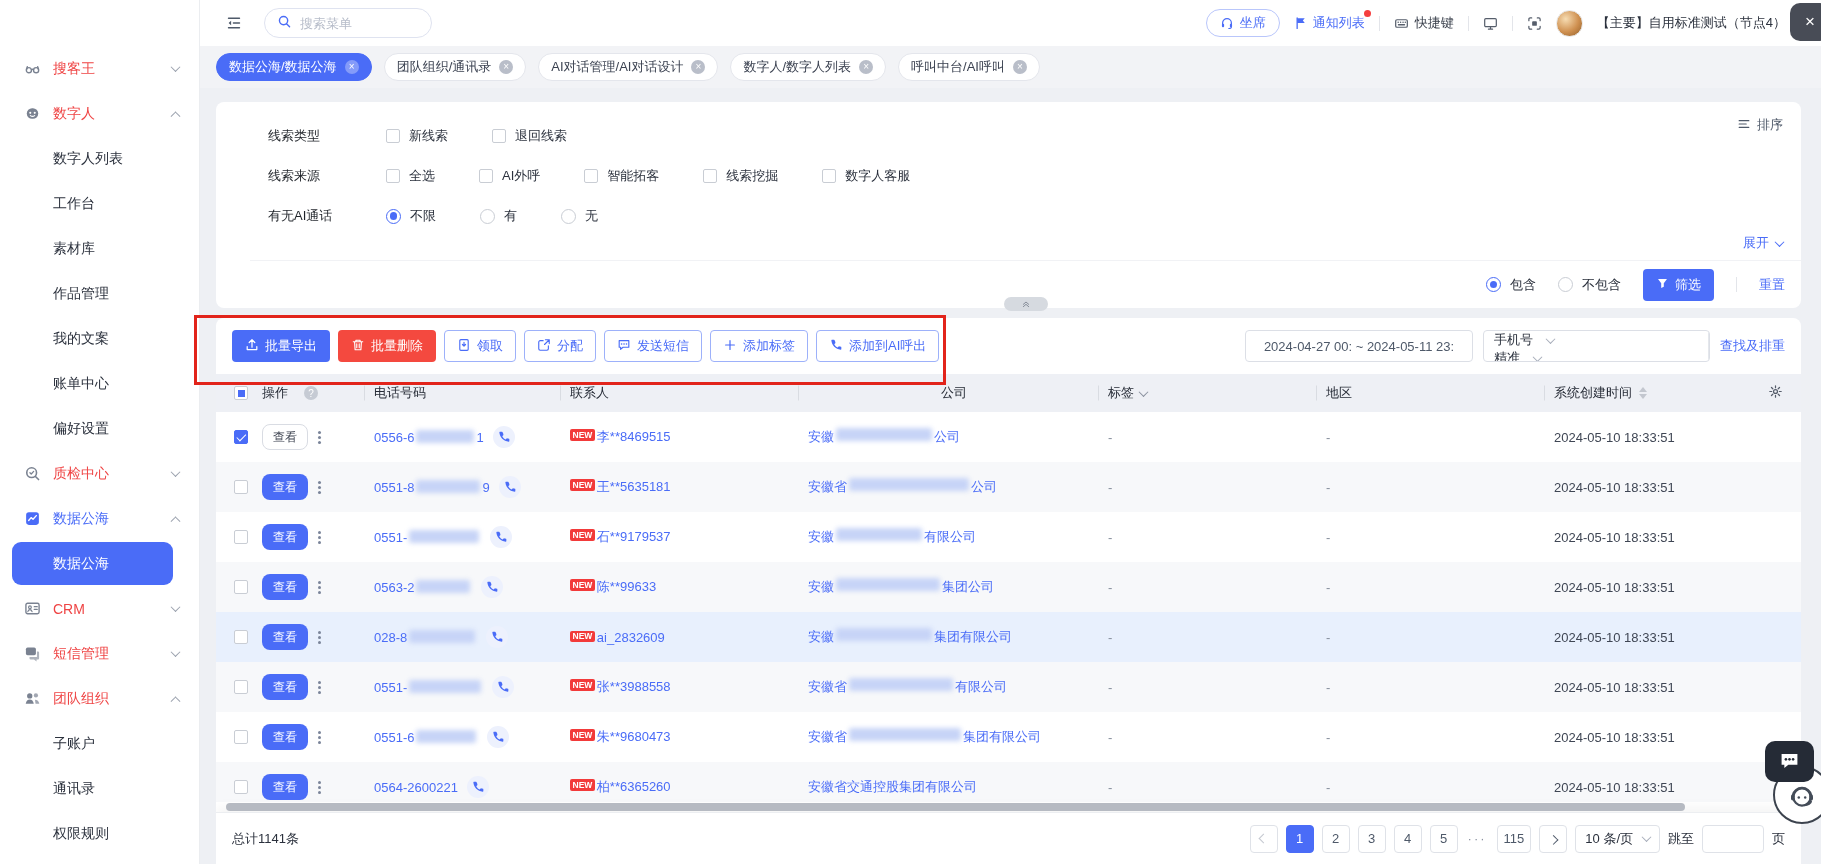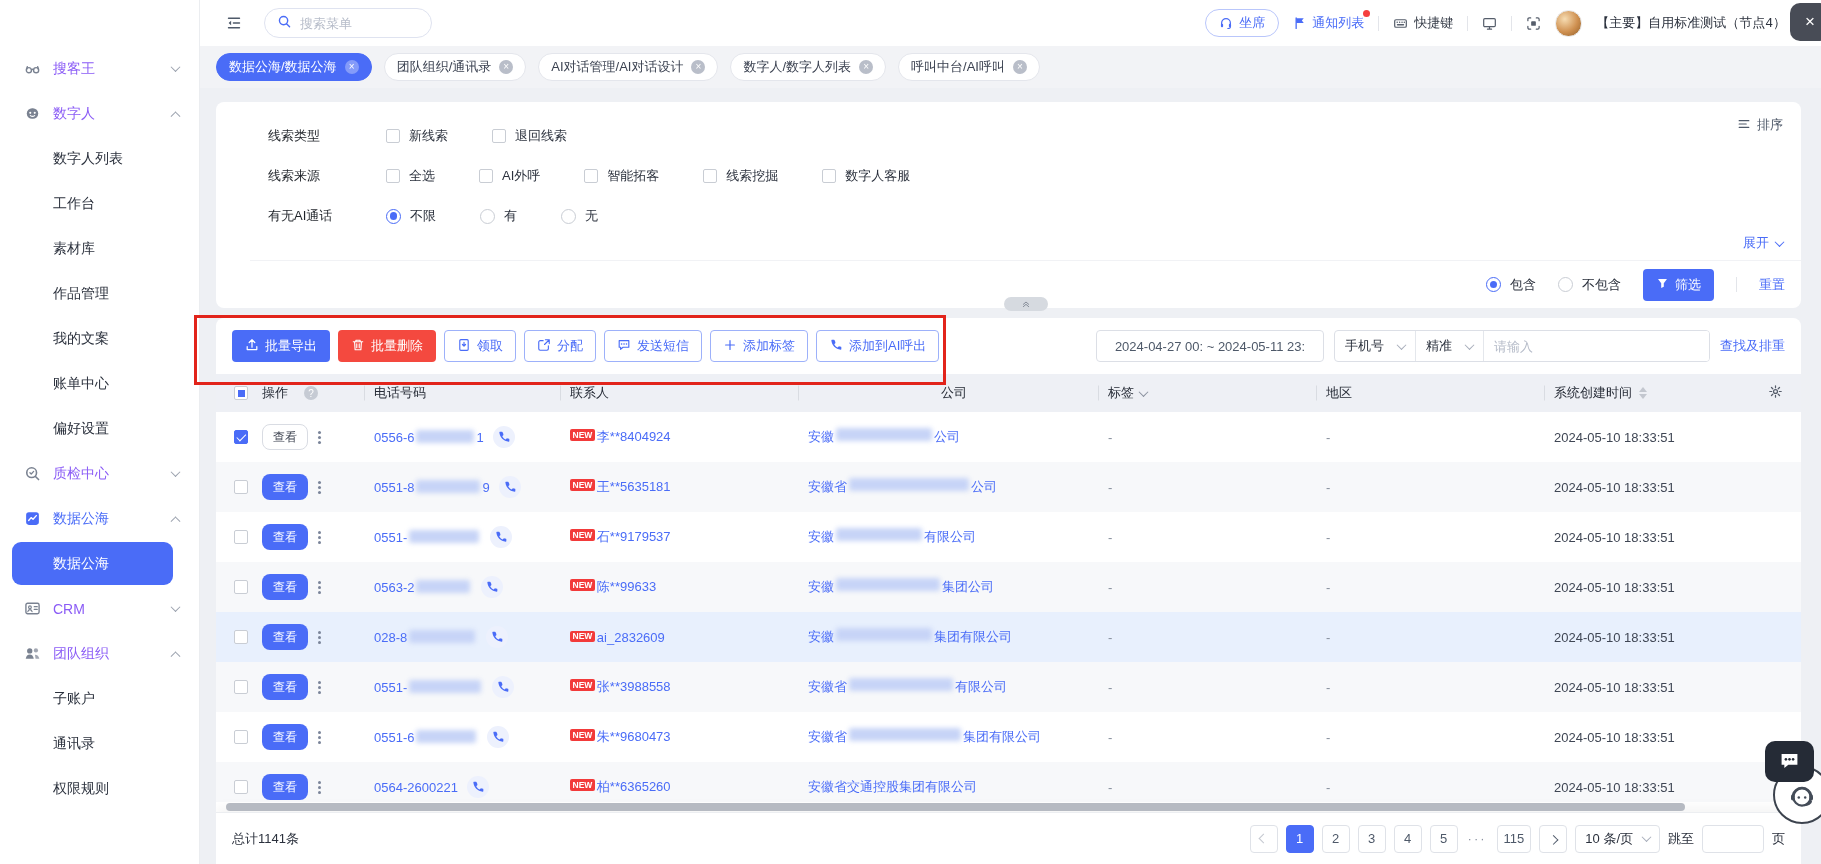--- a/index.html
+++ b/index.html
@@ -4,21 +4,21 @@
 <style>
   * { margin:0; padding:0; box-sizing:border-box; }
   html,body { width:1821px; height:864px; overflow:hidden; background:#eef0f4;
     font-family:"Liberation Sans","DejaVu Sans",sans-serif; font-size:13px; color:#1f2329; }
   #app { position:absolute; inset:0; }
 
   
   .sidebar { position:absolute; left:0; top:0; bottom:0; width:200px; background:#fff;
     border-right:1px solid #ebedf0; z-index:5; padding-top:46px; overflow:hidden; }
   .side-item { height:45px; display:flex; align-items:center; padding:0 20px 0 24px;
-    color:#8b5cf6; font-size:14px; cursor:pointer; }
+    color:#ef4444; font-size:14px; cursor:pointer; }
   .side-item .s-ico { width:18px; height:18px; margin-right:11px; color:#7a8291; display:flex; align-items:center; }
   .side-item .s-chev { margin-left:auto; color:#9aa1ad; }
   .side-item.accent, .side-item.accent .s-ico { color:#4a6cf7; }
   .side-child { height:45px; line-height:45px; padding-left:53px; font-size:14px; color:#2b313d; cursor:pointer; }
   .side-child.active { background:#4a6cf7; color:#fff; border-radius:9px; margin:1px 26px 1px 12px;
     height:43px; line-height:43px; padding-left:41px; }
 
   
   .topbar { position:absolute; left:200px; right:0; top:0; height:46px; background:#fff;
     display:flex; align-items:center; padding:0 14px 0 26px; z-index:4; }
@@ -30,21 +30,21 @@
   .tb-right { margin-left:auto; display:flex; align-items:center; gap:14px; }
   .agent-pill { height:28px; border:1px solid #b9c6fb; border-radius:15px; color:#4a6cf7;
     display:flex; align-items:center; gap:6px; padding:0 13px; cursor:pointer; }
   .notice { position:relative; color:#4a6cf7; display:flex; align-items:center; gap:5px; cursor:pointer; }
   .notice .dot { position:absolute; right:-6px; top:-4px; width:7px; height:7px; border-radius:50%; background:#f53f3f; }
   .plainbtn { color:#363c48; display:flex; align-items:center; gap:6px; cursor:pointer; }
   .plainbtn .k-ico, .hd-ico { color:#565e6b; display:flex; }
   .vd { width:1px; height:15px; background:#e3e5ea; display:inline-block; }
   .avatar { width:27px; height:27px; border-radius:50%;
     background:radial-gradient(circle at 35% 32%, #f6dcb2, #cf9050 55%, #8f5d28); border:1px solid #e8e8e8; }
-  .account { color:#2b313d; font-size:13px; white-space:nowrap;font-family:Liberation Mono, monospace; }
+  .account { color:#2b313d; font-size:13px; white-space:nowrap; }
   .acct-chev { color:#6b7280; }
   .closebox { position:absolute; right:-9px; top:3px; width:40px; height:38px; background:#484c56;
     border-radius:10px; color:#fff; display:flex; align-items:center; justify-content:center;
     font-size:17px; z-index:60; cursor:pointer; }
 
   
   .tabbar { position:absolute; left:200px; right:0; top:46px; height:42px; background:#f2f3f6;
     display:flex; align-items:center; padding-left:16px; gap:12px; }
   .tab { height:28px; border-radius:14px; background:#fff; border:1px solid #e4e6ec; color:#3a4150;
     display:flex; align-items:center; gap:8px; padding:0 12px; font-size:13px; cursor:pointer; white-space:nowrap; }
@@ -92,21 +92,21 @@
   .toolbar { height:56px; display:flex; align-items:center; padding:0 16px; flex:0 0 auto; }
   #toolbar-buttons { display:flex; align-items:center; gap:8px; }
   .btn { height:32px; border-radius:4px; display:inline-flex; align-items:center; gap:6px;
     padding:0 12px; font-size:13px; cursor:pointer; border:1px solid transparent; white-space:nowrap; }
   .btn.primary { background:#4a6cf7; color:#fff; }
   .btn.danger  { background:#f4493f; color:#fff; }
   .btn.outline { background:#fff; color:#4a6cf7; border-color:#9db1fa; }
   .tb-controls { margin-left:auto; display:flex; align-items:center; gap:10px; }
   .date-box { width:228px; height:32px; border:1px solid #dcdfe6; border-radius:4px;
     display:flex; align-items:center; justify-content:center; color:#4e5969; cursor:pointer; white-space:nowrap; }
-  .sel-group { display:flex; align-items:stretch; border:1px solid #dcdfe6; border-radius:4px; height:32px; overflow:hidden; }
+  .sel-group { display:flex; align-items:stretch; border:1px solid #dcdfe6; border-radius:4px; height:32px; overflow:hidden;flex-direction:column; }
   .mini-select { display:flex; align-items:center; gap:14px; padding:0 10px; color:#2b313d;
     border-right:1px solid #e4e7ec; cursor:pointer; }
   .mini-select .chev { color:#a7adba; }
   .kw { border:none; outline:none; width:225px; padding:0 10px; font-size:13px; color:#333; }
   .kw::placeholder { color:#b6bcc9; }
   .dedupe { color:#4a6cf7; cursor:pointer; white-space:nowrap; }
 
   .thead { height:38px; background:#eef0f5; display:flex; align-items:center; flex:0 0 auto; color:#262b36;text-align:center; }
   .tbody { flex:1; overflow:hidden; }
   .trow { height:50px; display:flex; align-items:center; }
@@ -234,20 +234,30 @@
         <div class="side-child active">数据公海</div>
         <div class="side-item">
           <span class="s-ico">
             <svg width="17" height="17" viewBox="0 0 16 16" fill="none" xmlns="http://www.w3.org/2000/svg">
               <rect x="1.8" y="3" width="12.4" height="10" rx="1.6" stroke="currentColor" stroke-width="1.3"></rect>
               <circle cx="5.6" cy="6.9" r="1.3" stroke="currentColor" stroke-width="1.1"></circle>
               <path d="M3.6 10.9c.4-1.2 1.1-1.8 2-1.8s1.6.6 2 1.8M9.6 6.3h2.9M9.6 8.9h2.9" stroke="currentColor" stroke-linecap="round" stroke-linejoin="round" stroke-width="1.1"></path>
             </svg>
           </span>
           <span>CRM</span>
+          <i class="chev s-chev"></i>
+        </div>
+        <div class="side-item">
+          <span class="s-ico">
+            <svg width="17" height="17" viewBox="0 0 16 16" fill="none" xmlns="http://www.w3.org/2000/svg">
+              <rect x="1.8" y="2.4" width="9.4" height="7.2" rx="1.6" fill="currentColor"></rect>
+              <path d="M5.2 11.2h7V6h1a1 1 0 0 1 1 1v5.6a1 1 0 0 1-1 1h-1.4v1.9l-2.4-1.9H6.2a1 1 0 0 1-1-.9z" fill="currentColor" opacity=".6"></path>
+            </svg>
+          </span>
+          <span>短信管理</span>
           <i class="chev s-chev"></i>
         </div>
         <div class="side-item">
           <span class="s-ico">
             <svg width="17" height="17" viewBox="0 0 16 16" fill="none" xmlns="http://www.w3.org/2000/svg">
               <circle cx="5.4" cy="5.6" r="2.5" fill="currentColor"></circle>
               <path d="M1.6 13c.4-2.6 1.9-4 3.8-4s3.4 1.4 3.8 4z" fill="currentColor"></path>
               <circle cx="11.2" cy="5.1" r="2" fill="currentColor" opacity=".7"></circle>
               <path d="M10.3 9.2c2.2 0 3.8 1.5 4.1 3.8h-3.5" fill="currentColor" opacity=".7"></path>
             </svg>
@@ -565,21 +575,21 @@
                 <span>1</span>
               </span>
               <span class="pcirc">
                 <svg width="14" height="14" viewBox="0 0 16 16" fill="none" xmlns="http://www.w3.org/2000/svg">
                   <path d="M6.8 3.1c.3.9.5 1.7.6 2.5L6 7c.8 1.7 2.2 3.1 3.9 3.9l1.4-1.4c.8.1 1.6.3 2.5.6.2.1.3.2.3.4v2.2c0 .4-.3.7-.7.6C7.6 13 3 8.4 2.7 2.7c0-.3.2-.6.6-.6h2.3c.2 0 .4.1.4.3z" fill="currentColor"></path>
                 </svg>
               </span>
             </div>
             <div class="cell c-contact">
               <span class="nb">NEW</span>
-              <span class="linkblue">李**8404924</span>
+              <span class="linkblue">李**8469515</span>
             </div>
             <div class="cell c-company">
               <span class="linkblue">
                 <span>安徽</span>
                 <span class="blurchip" style="width: 96px;"></span>
                 <span>公司</span>
               </span>
             </div>
             <div class="cell c-tag dim">-</div>
             <div class="cell c-region dim">-</div>

